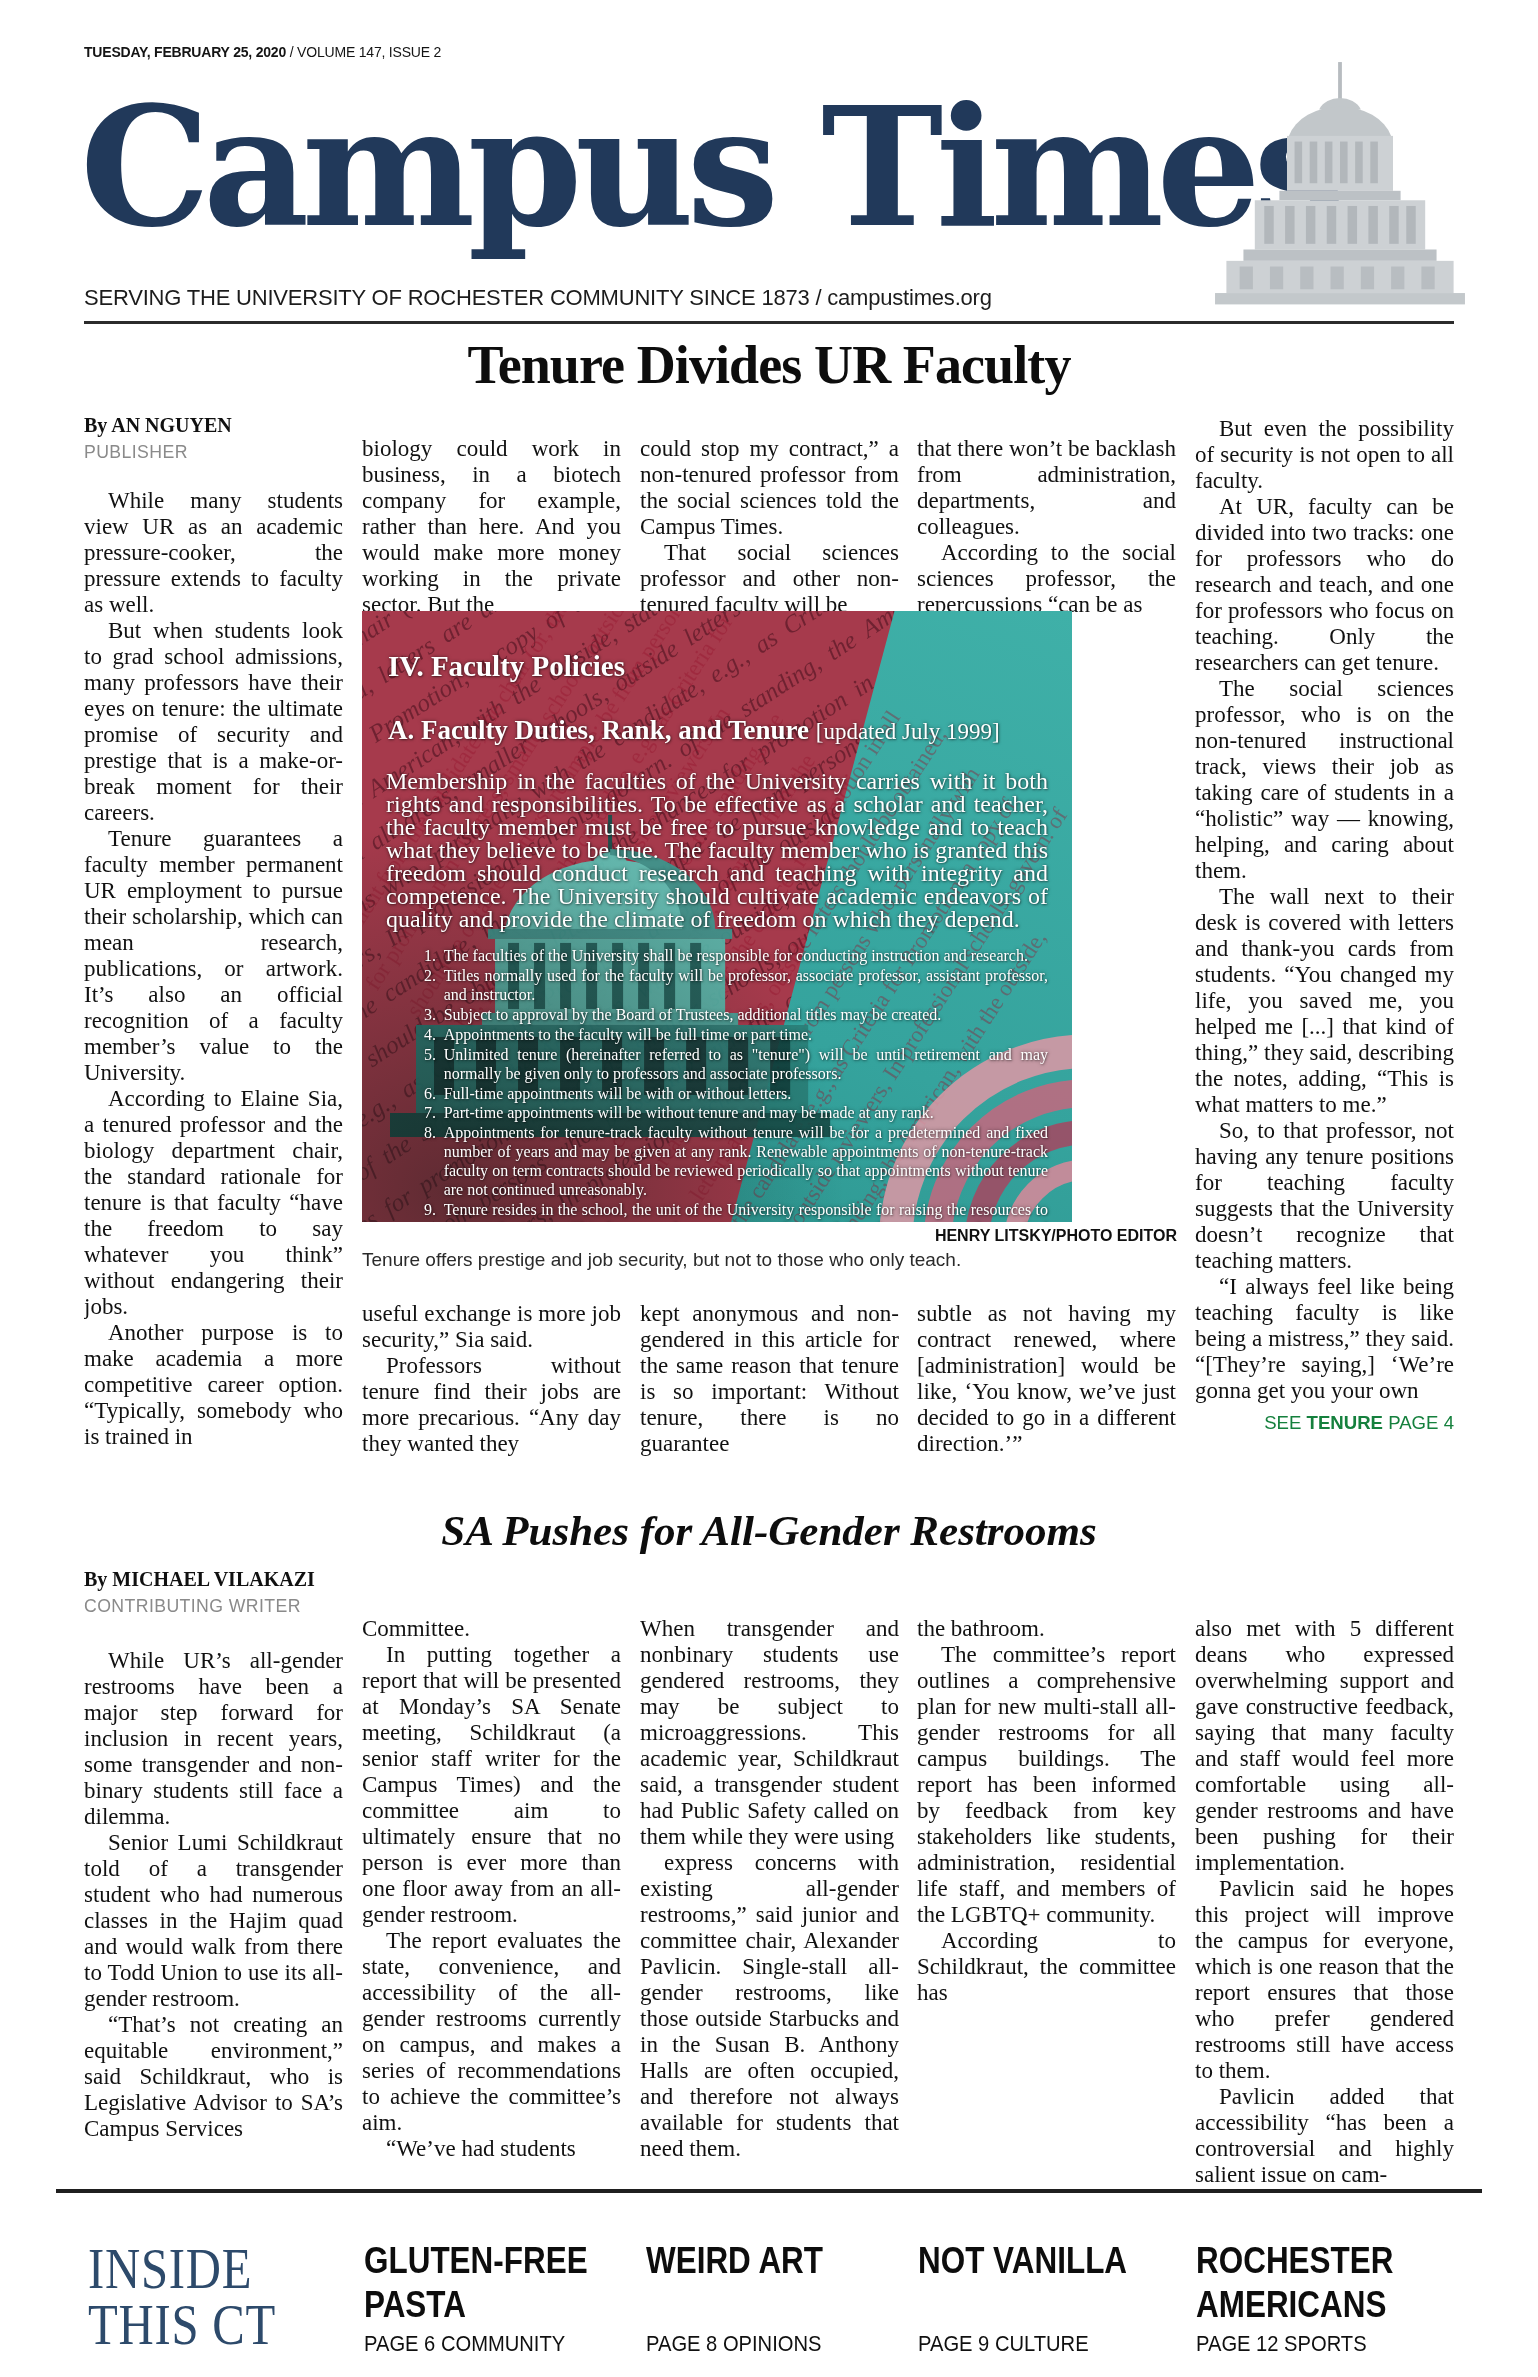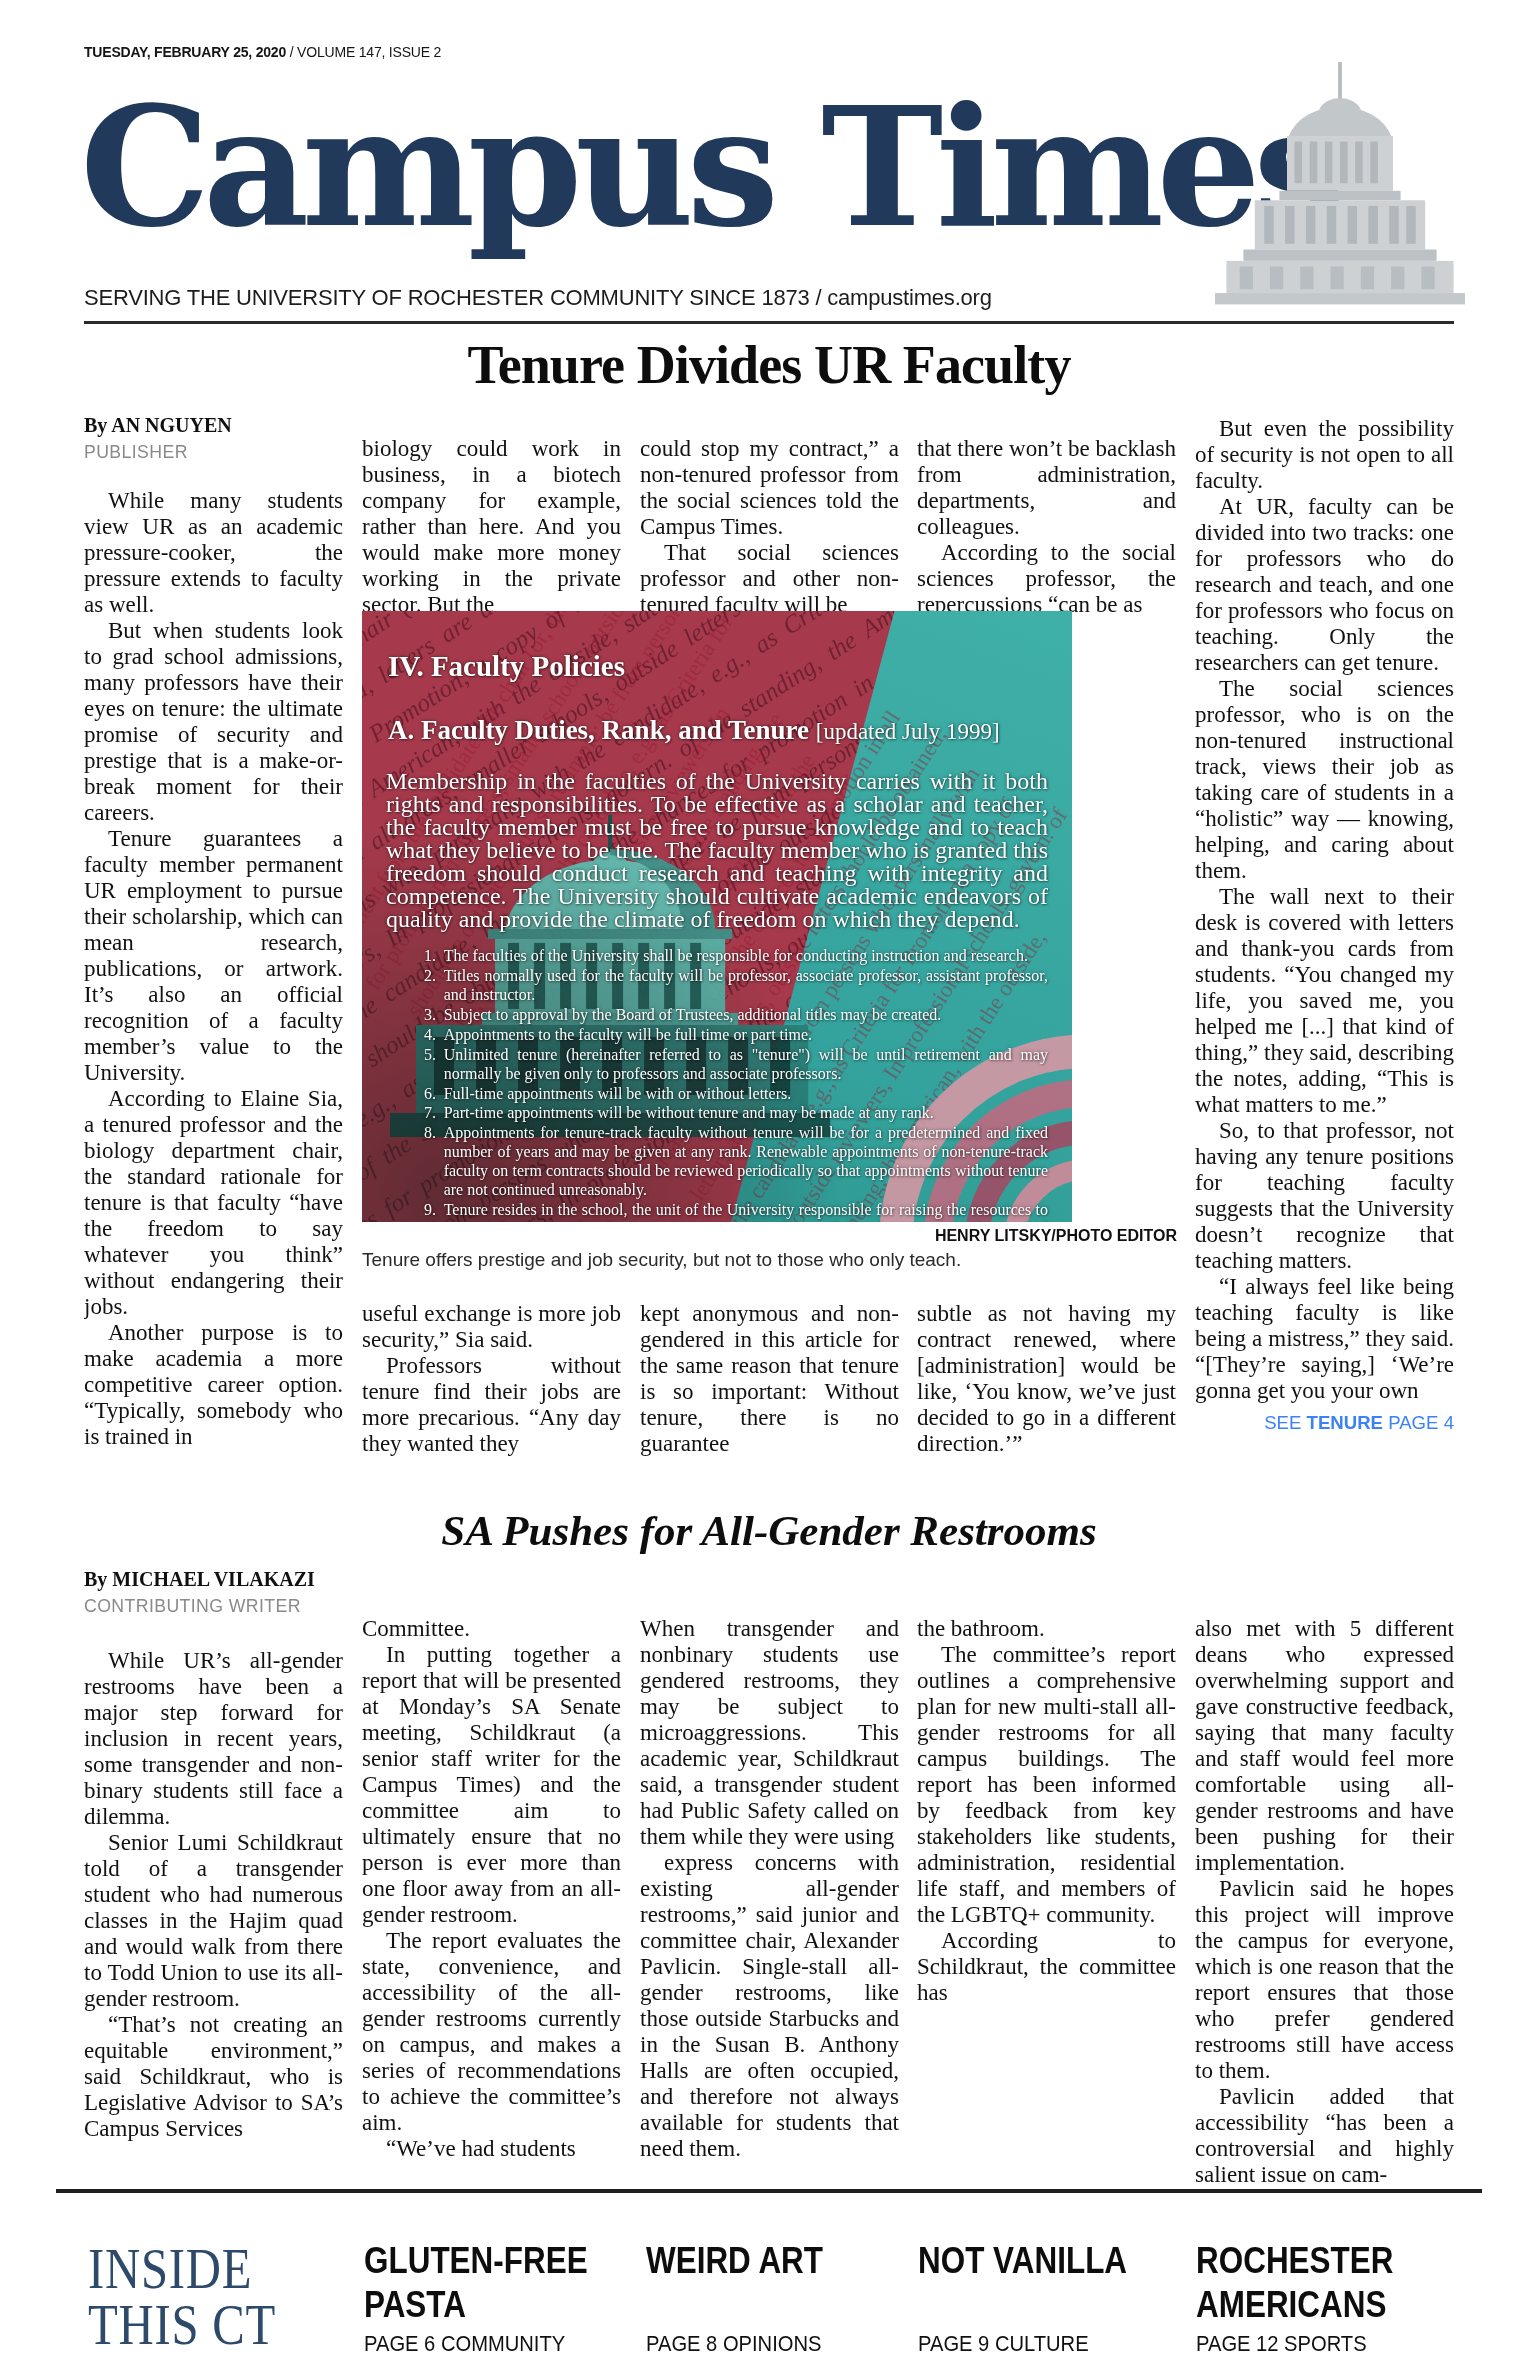--- a/index.html
+++ b/index.html
@@ -28,21 +28,21 @@
   .headline2{position:absolute;left:84px;top:1486px;width:1370px;text-align:center;
              font-weight:bold;font-style:italic;font-size:43px;color:#0d0d0d;margin-top:20px;}
   .byline{position:absolute;font-weight:bold;font-size:20px;color:#101010;font-family:Liberation Serif, serif;}
   .byrole{position:absolute;font-family:"Liberation Sans",sans-serif;font-size:17.7px;
           color:var(--gray-text);letter-spacing:0.4px;}
   .col{position:absolute;width:259px;font-size:23px;line-height:26px;text-align:justify;
        overflow:hidden;hyphens:auto;}
   .col p{margin:0;text-indent:24px;}
   .col.cont p:first-child{text-indent:0;}
   .see-line{margin-top:5.6px;text-align:right;font-family:"Liberation Sans",sans-serif;
-            font-size:18.6px;color:#3b82f6;text-indent:0;}
+            font-size:18.6px;color:#15803d;text-indent:0;}
   .see-line .see-tag{font-weight:bold;}
 
   
   .cx1{left:84px;} .cx2{left:362px;} .cx3{left:640px;} .cx4{left:917px;} .cx5{left:1195px;}
 
   
   .a1-col1{top:488px;max-height:988px;}
   .a1-top{top:416px;max-height:186px;margin-top:20px;}
   .a1-bot{top:1301px;max-height:168px;}
   .a1-col5{top:416px;max-height:1100px;}

